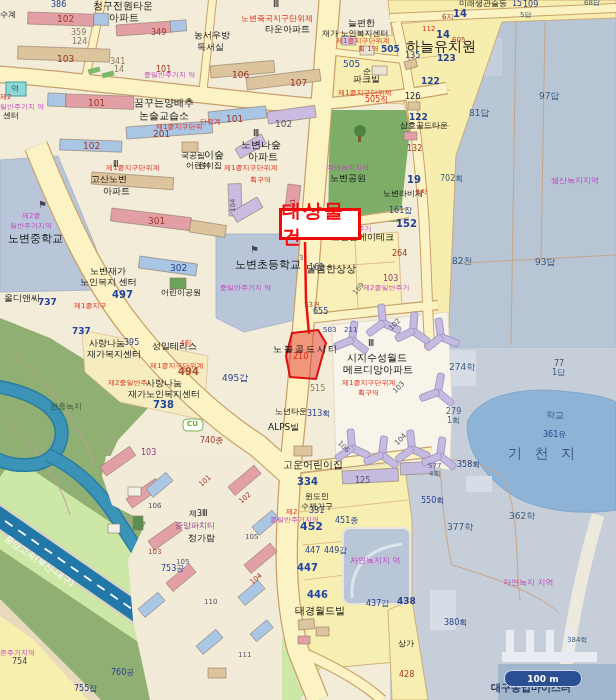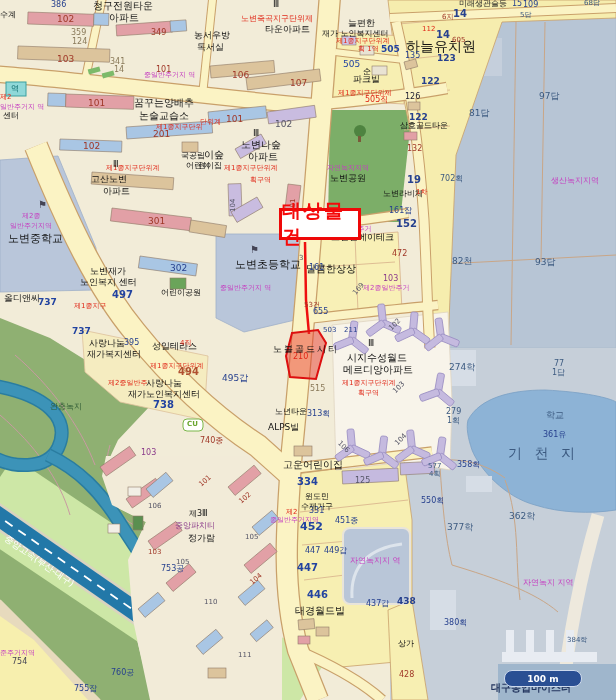--- a/index.html
+++ b/index.html
@@ -332,38 +332,38 @@
       <span class="lbl" style="left: 407px; top: 145px; font-size: 8px; color: rgb(160, 56, 40);">132</span>
       <span class="lbl" style="left: 539px; top: 92px; font-size: 9px; color: rgb(60, 90, 128);">97답</span>
       <span class="lbl" style="left: 469px; top: 109px; font-size: 9px; color: rgb(60, 90, 128);">81답</span>
       <span class="lbl" style="left: 407px; top: 175px; font-size: 10px; color: rgb(39, 65, 142); font-weight: bold;">19</span>
       <span class="lbl" style="left: 440px; top: 175px; font-size: 8px; color: rgb(60, 90, 128);">702획</span>
       <span class="lbl" style="left: 551px; top: 177px; font-size: 8px; color: rgb(197, 63, 192);">생산녹지지역</span>
       <span class="lbl" style="left: 383px; top: 190px; font-size: 8px; color: rgb(17, 17, 17);">노변라비체</span>
       <span class="lbl" style="left: 416px; top: 189px; font-size: 7px; color: rgb(224, 40, 24);">1차</span>
       <span class="lbl" style="left: 389px; top: 207px; font-size: 8px; color: rgb(39, 65, 142);">161잡</span>
       <span class="lbl" style="left: 396px; top: 219px; font-size: 10px; color: rgb(39, 65, 142); font-weight: bold;">152</span>
-      <span class="lbl" style="left: 392px; top: 250px; font-size: 8px; color: rgb(160, 56, 40);">472</span>
+      <span class="lbl" style="left: 392px; top: 250px; font-size: 8px; color: rgb(160, 56, 40);">264</span>
       <span class="lbl" style="left: 452px; top: 257px; font-size: 9px; color: rgb(60, 90, 128);">82천</span>
       <span class="lbl" style="left: 535px; top: 258px; font-size: 9px; color: rgb(60, 90, 128);">93답</span>
       <span class="lbl" style="left: 449px; top: 363px; font-size: 9px; color: rgb(60, 90, 128);">274학</span>
       <span class="lbl" style="left: 554px; top: 360px; font-size: 8px; color: rgb(60, 90, 128);">77</span>
       <span class="lbl" style="left: 552px; top: 369px; font-size: 8px; color: rgb(60, 90, 128);">1답</span>
       <span class="lbl" style="left: 446px; top: 408px; font-size: 8px; color: rgb(60, 90, 128);">279</span>
       <span class="lbl" style="left: 447px; top: 417px; font-size: 8px; color: rgb(60, 90, 128);">1획</span>
       <span class="lbl" style="left: 546px; top: 411px; font-size: 9px; color: rgb(60, 90, 128);">학교</span>
       <span class="lbl" style="left: 543px; top: 431px; font-size: 8px; color: rgb(39, 65, 142);">361유</span>
       <span class="lbl" style="left: 508px; top: 446px; font-size: 14px; color: rgb(60, 90, 128); letter-spacing: 4px;">기 천 지</span>
       <span class="lbl" style="left: 457px; top: 461px; font-size: 8px; color: rgb(39, 65, 142);">358획</span>
       <span class="lbl" style="left: 428px; top: 463px; font-size: 7px; color: rgb(60, 90, 128);">577</span>
       <span class="lbl" style="left: 429px; top: 471px; font-size: 7px; color: rgb(60, 90, 128);">4획</span>
       <span class="lbl" style="left: 421px; top: 497px; font-size: 8px; color: rgb(39, 65, 142);">550획</span>
       <span class="lbl" style="left: 447px; top: 523px; font-size: 9px; color: rgb(60, 90, 128);">377학</span>
       <span class="lbl" style="left: 509px; top: 512px; font-size: 9px; color: rgb(60, 90, 128);">362학</span>
-      <span class="lbl" style="left: 523px; top: 579px; font-size: 8px; color: rgb(197, 63, 192); text-align: right;">자연녹지 지역</span>
+      <span class="lbl" style="left: 503px; top: 579px; font-size: 8px; color: rgb(197, 63, 192); text-align: right;">자연녹지 지역</span>
       <span class="lbl" style="left: 444px; top: 619px; font-size: 8px; color: rgb(39, 65, 142);">380획</span>
       <span class="lbl" style="left: 397px; top: 597px; font-size: 9px; color: rgb(39, 65, 142); font-weight: bold;">438</span>
       <span class="lbl" style="left: 567px; top: 637px; font-size: 7px; color: rgb(60, 90, 128);">384학</span>
       <span class="lbl" style="left: 491px; top: 683px; font-size: 10px; color: rgb(35, 53, 94); font-weight: bold;">대구농업마이스터</span>
       <span class="lbl" style="left: 398px; top: 640px; font-size: 8px; color: rgb(17, 17, 17);">상가</span>
       <span class="lbl" style="left: 399px; top: 663px; font-size: 8px; color: rgb(160, 56, 40); margin-top: 8px;">428</span>
       <span class="lbl" style="left: 106px; top: 165px; font-size: 7px; color: rgb(224, 40, 24);">제1종지구단위계</span>
       <span class="lbl" style="left: 113px; top: 161px; font-size: 8px; color: rgb(17, 17, 17);">Ⅲ</span>
       <span class="lbl" style="left: 91px; top: 175px; font-size: 9px; color: rgb(17, 17, 17);">고산노변</span>
       <span class="lbl" style="left: 103px; top: 187px; font-size: 9px; color: rgb(17, 17, 17);">아파트</span>

